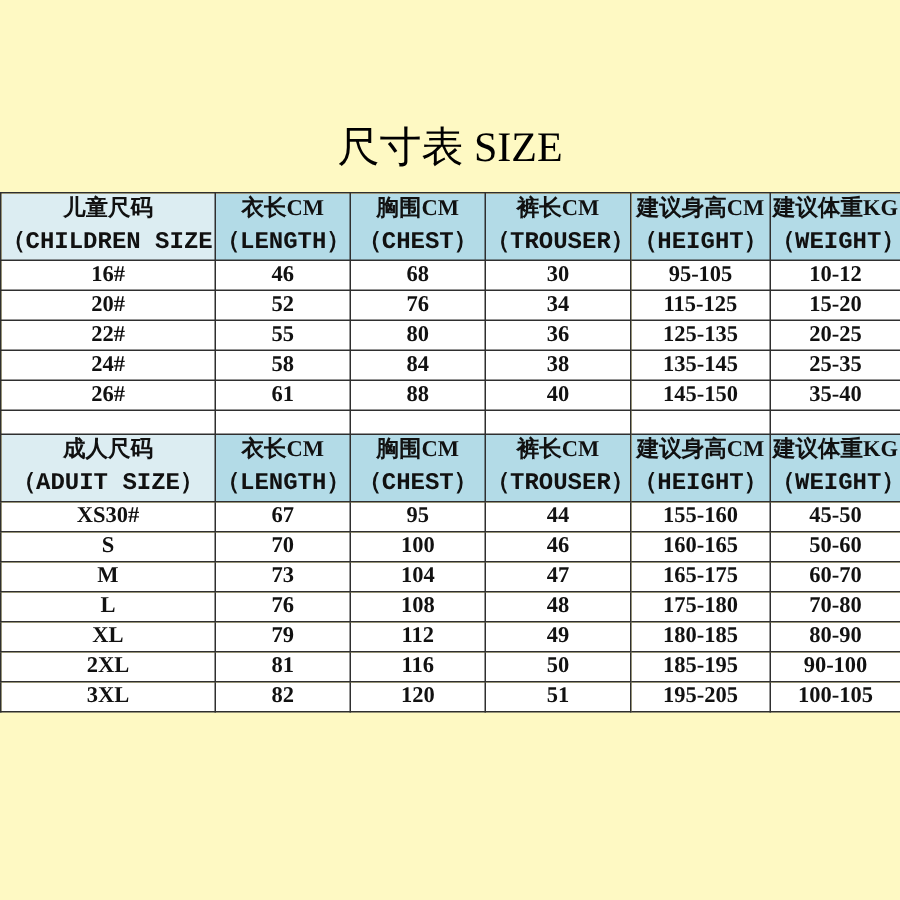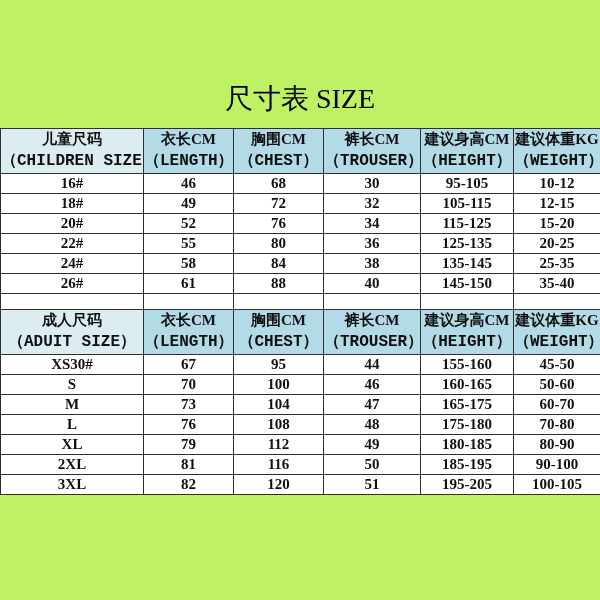--- a/index.html
+++ b/index.html
@@ -4,21 +4,21 @@
 <style>
   html, body {
     margin: 0;
     padding: 0;
     background: #ffffff;
   }
   .page {
     position: relative;
     width: 600px;
     height: 600px;
-    background: #bef264;
+    background: #fef9c3;
     overflow: hidden;
     font-family: "Liberation Serif", "DejaVu Serif", serif;
     color: #111111;
   }
   .title {
     position: absolute;
     top: 84px;
     left: 0;
     width: 600px;
     text-align: center;
@@ -127,28 +127,20 @@
     <tbody>
         <tr>
           <td>16#</td>
           <td>46</td>
           <td>68</td>
           <td>30</td>
           <td>95-105</td>
           <td>10-12</td>
         </tr>
         <tr>
-          <td>18#</td>
-          <td>49</td>
-          <td>72</td>
-          <td>32</td>
-          <td>105-115</td>
-          <td>12-15</td>
-        </tr>
-        <tr>
           <td>20#</td>
           <td>52</td>
           <td>76</td>
           <td>34</td>
           <td>115-125</td>
           <td>15-20</td>
         </tr>
         <tr>
           <td>22#</td>
           <td>55</td>

